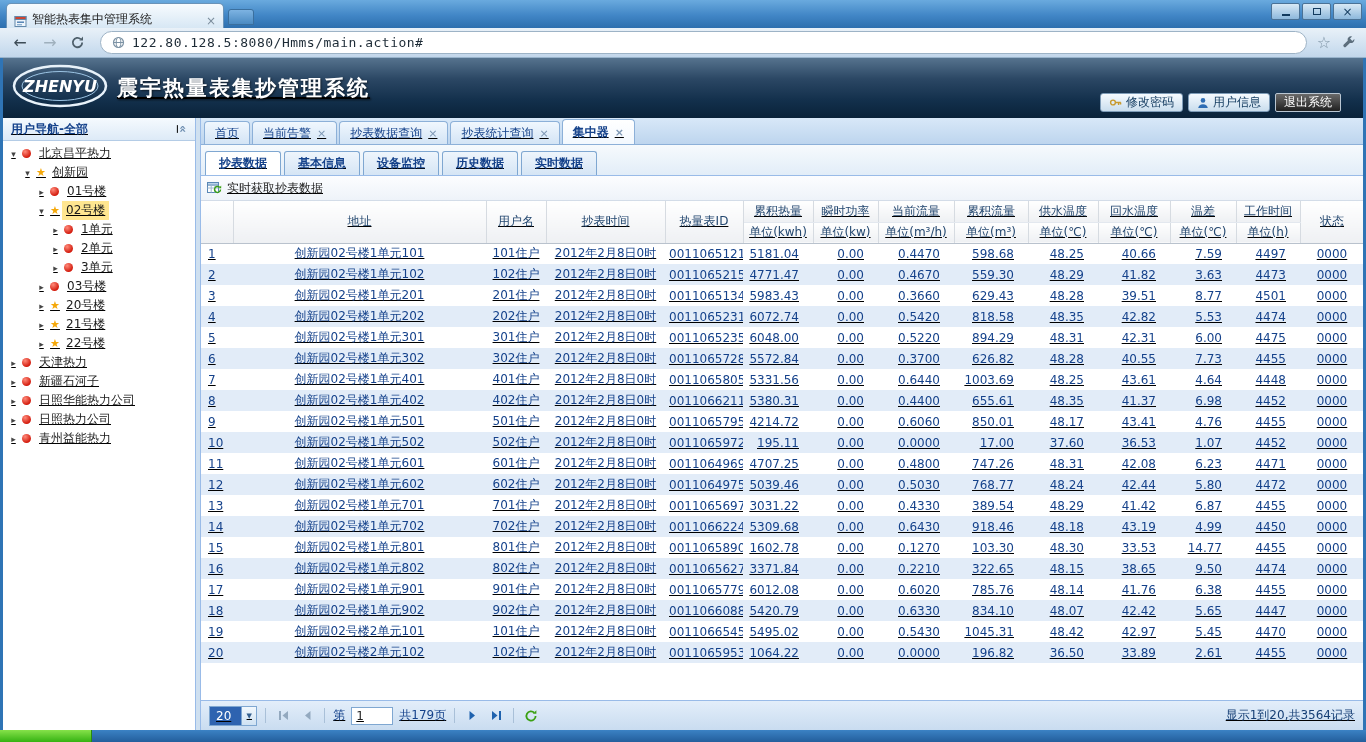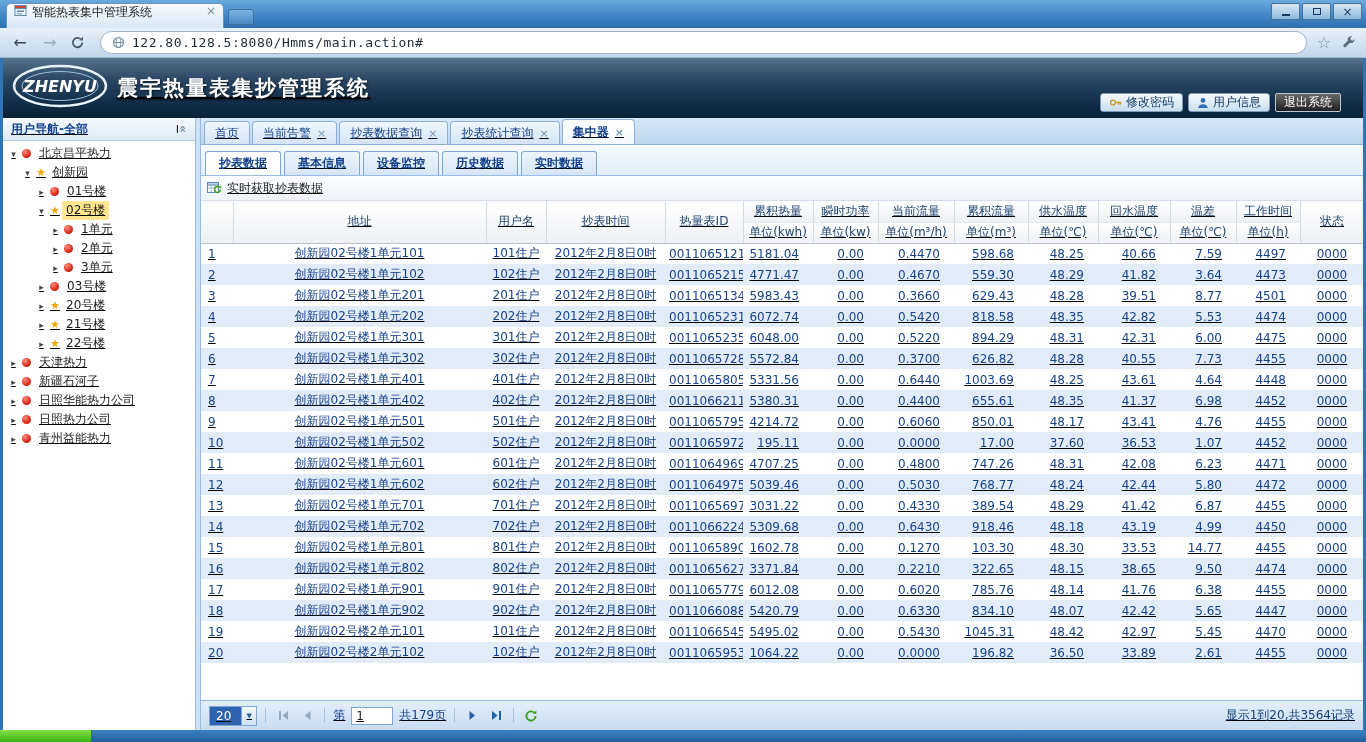--- a/index.html
+++ b/index.html
@@ -2,21 +2,21 @@
 <html><head>
 <meta charset="utf-8">
 <style>
   * { margin:0; padding:0; box-sizing:border-box; }
   html,body { width:1366px; height:742px; overflow:hidden; }
   body { font-family:"DejaVu Sans", sans-serif; background:#2f74b5; }
   .window { width:1366px; height:742px; display:flex; flex-direction:column; }
 
   
   .tabbar { height:28px; flex:none; background:linear-gradient(#6aaade 0%, #4186c6 55%, #2d6fae 100%); display:flex; align-items:flex-end; padding-left:6px; position:relative; }
-  .btab { width:218px; height:25px; background:linear-gradient(#f7fbfe,#d7e7f4); border:1px solid #6a93b8; border-bottom:none; border-radius:5px 5px 0 0; display:flex; align-items:flex-start; gap:5px; padding:0 7px; font-size:12px; color:#222; }
+  .btab { width:218px; height:25px; background:linear-gradient(#f7fbfe,#d7e7f4); border:1px solid #6a93b8; border-bottom:none; border-radius:5px 5px 0 0; display:flex; align-items:flex-end; gap:5px; padding:0 7px; font-size:12px; color:#222; }
   .btab-title { flex:1; overflow:hidden; white-space:nowrap; }
   .btab-close { color:#7b8d9c; font-size:12px; cursor:default; }
   .newtab { width:26px; height:16px; margin:0 0 3px 4px; background:linear-gradient(#7db3e2,#4a8ac2); border:1px solid #3a6f9e; border-radius:3px 3px 0 0; }
   .winbtns { position:absolute; top:3px; right:4px; display:flex; gap:2px; }
   .winbtn { width:29px; height:17px; background:linear-gradient(#d8e9f5,#8db8dc); border:1px solid #4a7296; border-radius:2px; display:flex; align-items:center; justify-content:center; font-size:12px; color:#123a5e; line-height:1; }
   .min-glyph { width:8px; height:2px; background:#123a5e; margin-top:7px; }
   .restore-glyph { width:8px; height:7px; border:1px solid #123a5e; }
 
   
   .addrbar { height:30px; flex:none; background:linear-gradient(#e9f1f8,#cddff0 70%,#c2d6ea); border-bottom:1px solid #98b3cb; display:flex; align-items:center; padding:0 10px; gap:10px; }
@@ -386,21 +386,21 @@
                   <td class="cell a-center">创新园02号楼1单元102</td>
                   <td class="cell a-center">102住户</td>
                   <td class="cell a-center">2012年2月8日0时</td>
                   <td class="cell a-center">0011065215</td>
                   <td class="cell a-right">4771.47</td>
                   <td class="cell a-right">0.00</td>
                   <td class="cell a-right">0.4670</td>
                   <td class="cell a-right">559.30</td>
                   <td class="cell a-right">48.29</td>
                   <td class="cell a-right">41.82</td>
-                  <td class="cell a-right">3.64</td>
+                  <td class="cell a-right">3.63</td>
                   <td class="cell a-right">4473</td>
                   <td class="cell a-center">0000</td>
                 </tr>
                 <tr class="grid-row">
                   <td class="cell a-left">3</td>
                   <td class="cell a-center">创新园02号楼1单元201</td>
                   <td class="cell a-center">201住户</td>
                   <td class="cell a-center">2012年2月8日0时</td>
                   <td class="cell a-center">0011065134</td>
                   <td class="cell a-right">5983.43</td>

